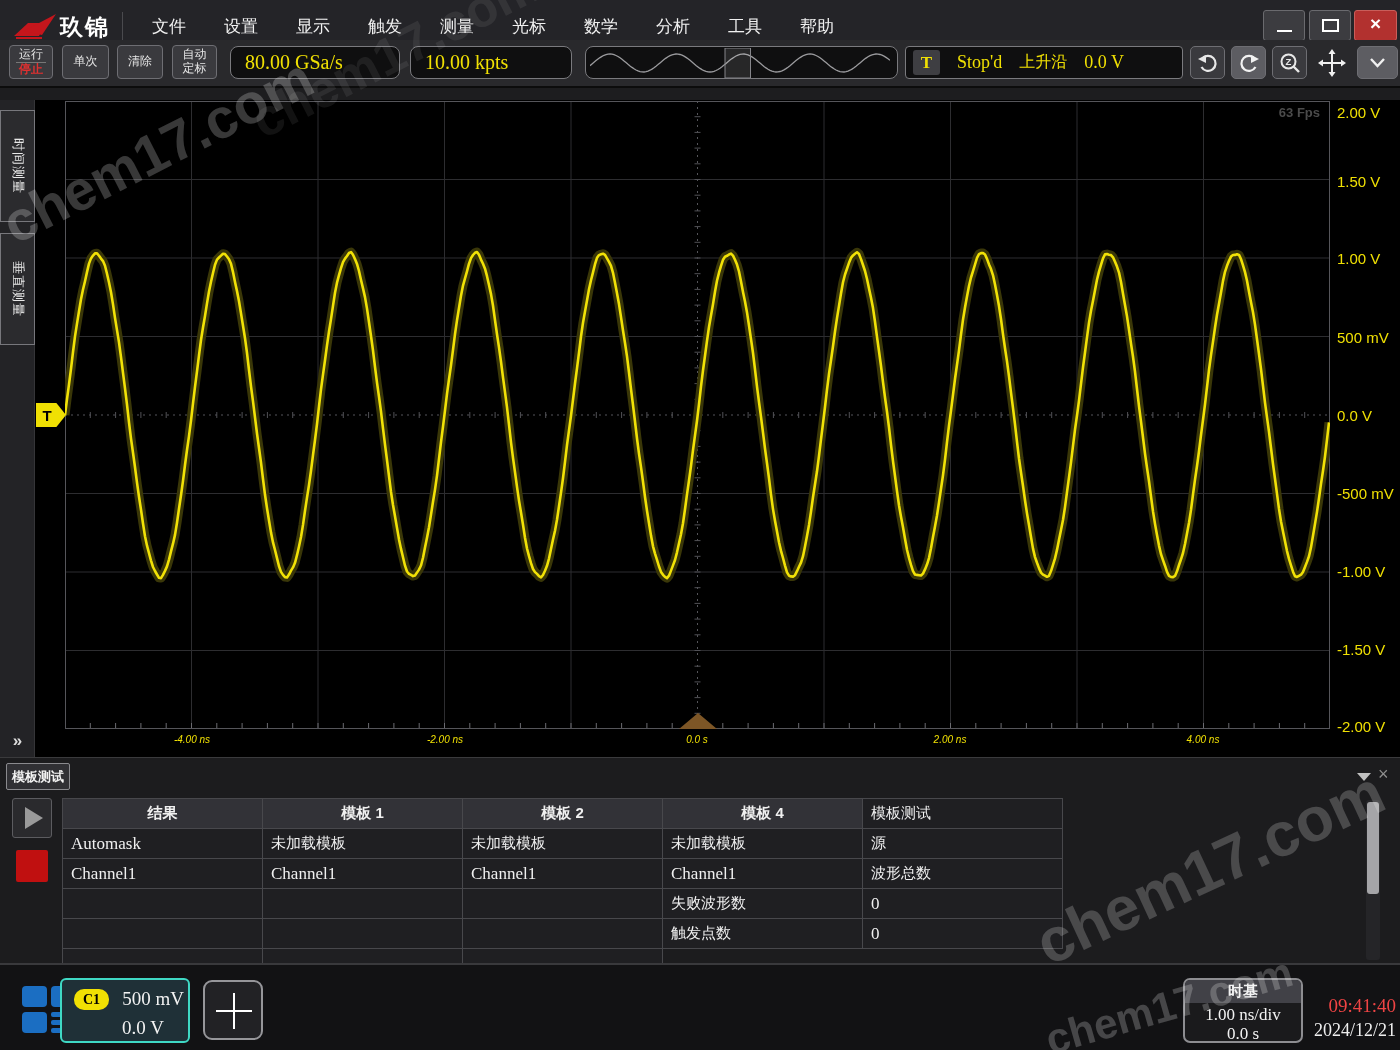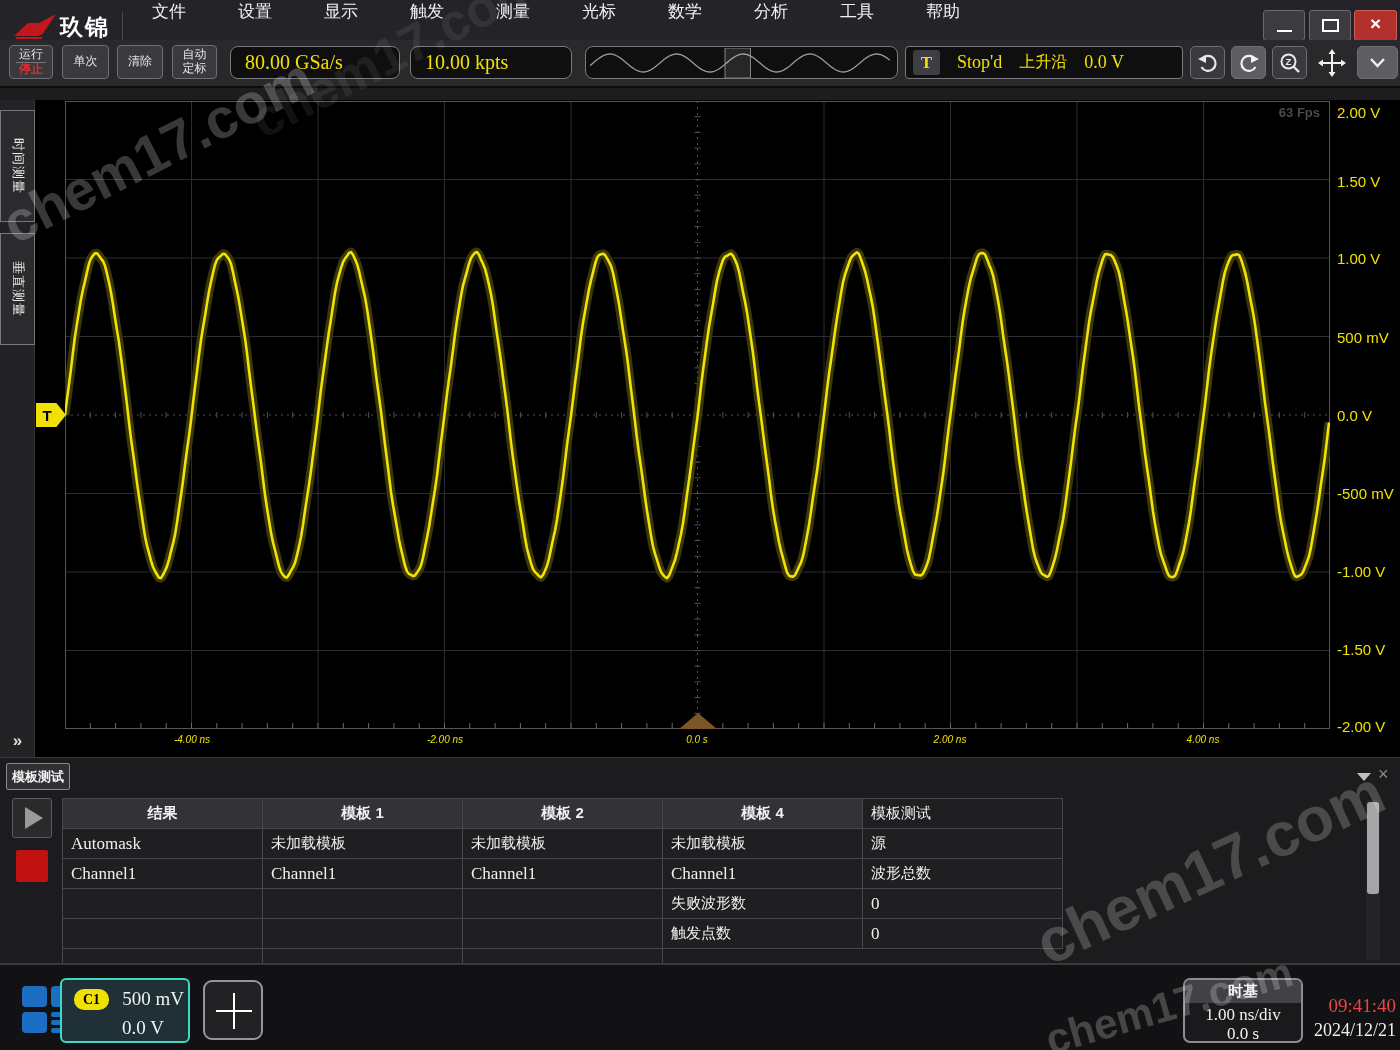--- a/index.html
+++ b/index.html
@@ -8,21 +8,21 @@
     position:relative; width:1400px; height:1050px; overflow:hidden;
     background:#1d1d1f; font-family:"Liberation Sans","DejaVu Sans",sans-serif;
     color:#e8e8e8; user-select:none;
   }
   .abs { position:absolute; }
 
   
   .menubar { position:absolute; left:0; top:0; width:1400px; height:52px; background:#242428; }
   .brand-text { position:absolute; left:60px; top:12px; font-size:23px; font-weight:bold; color:#fff; letter-spacing:2px; }
   .menu-sep { position:absolute; left:122px; top:12px; width:1px; height:28px; background:#4a4a4e; }
-  .menu-items { position:absolute; left:152px; top:0; height:52px; display:flex; gap:52px; }
+  .menu-items { position:absolute; left:152px; top:0; height:52px; display:flex; align-items:center; gap:38px; }
   .menu-item { font-size:17px; color:#f0f0f0; cursor:pointer; white-space:nowrap; }
   .winbtn { position:absolute; top:10px; width:42px; height:31px; background:#3c3c40; border:1px solid #6a6a6e; border-radius:3px; }
   .winbtn.close { background:#b2312f; border-color:#c95e5a; }
   .min-glyph { position:absolute; left:13px; top:19px; width:15px; height:2px; background:#fff; }
   .max-glyph { position:absolute; left:12px; top:8px; width:17px; height:13px; border:2px solid #fff; }
   .close-glyph { position:absolute; left:0; top:2px; width:100%; text-align:center; color:#fff; font-size:19px; font-weight:bold; }
 
   
   .toolbar { position:absolute; left:0; top:40px; width:1400px; height:48px; background:#29292c; border-bottom:2px solid #0c0c0c; }
   .tbtn { position:absolute; top:5px; height:34px; background:#3a3a3e; border:1px solid #6e6e73; border-radius:4px;

